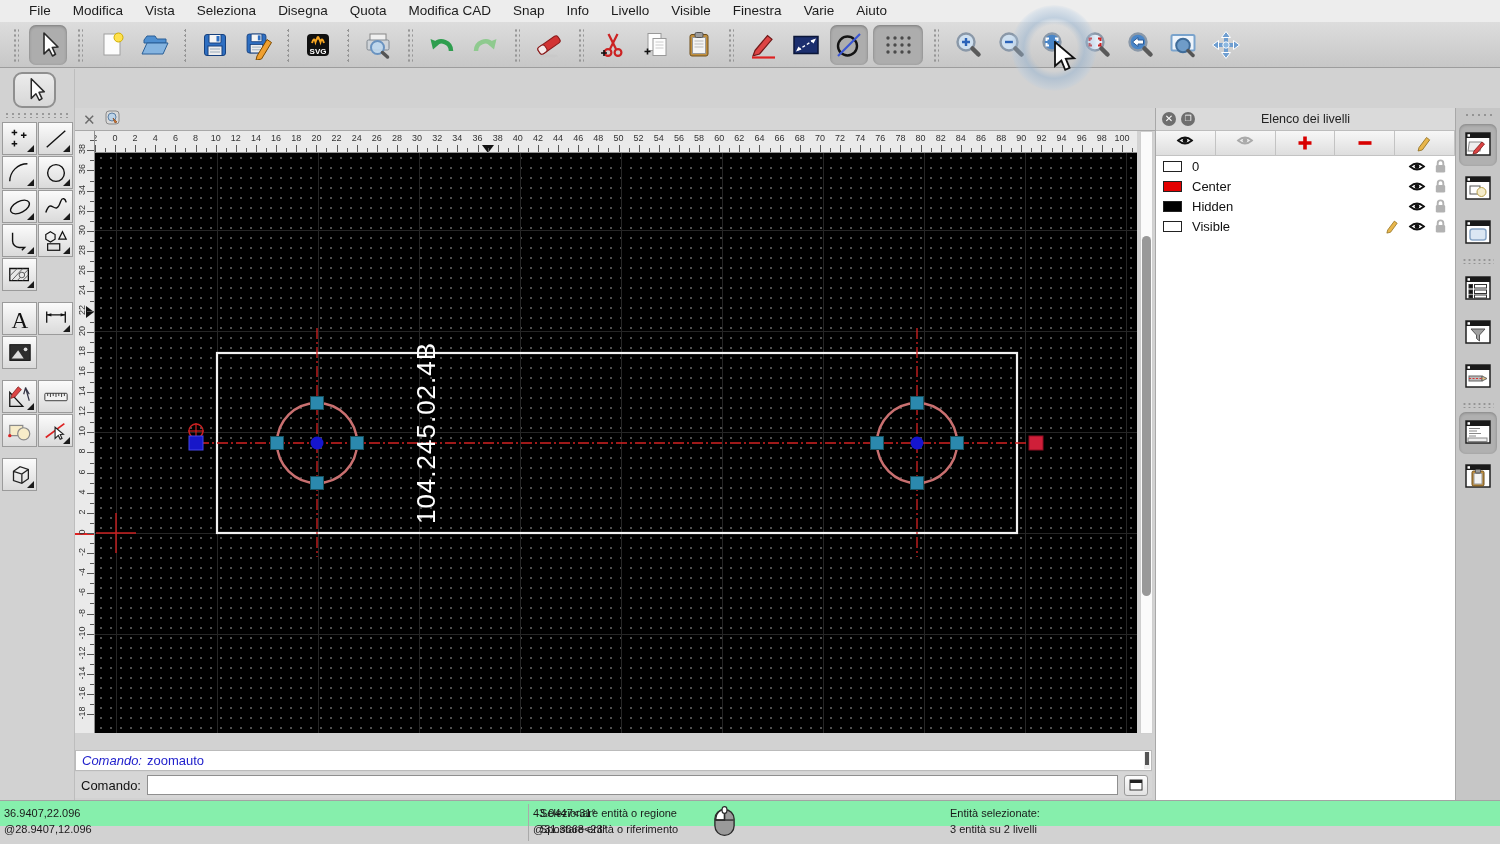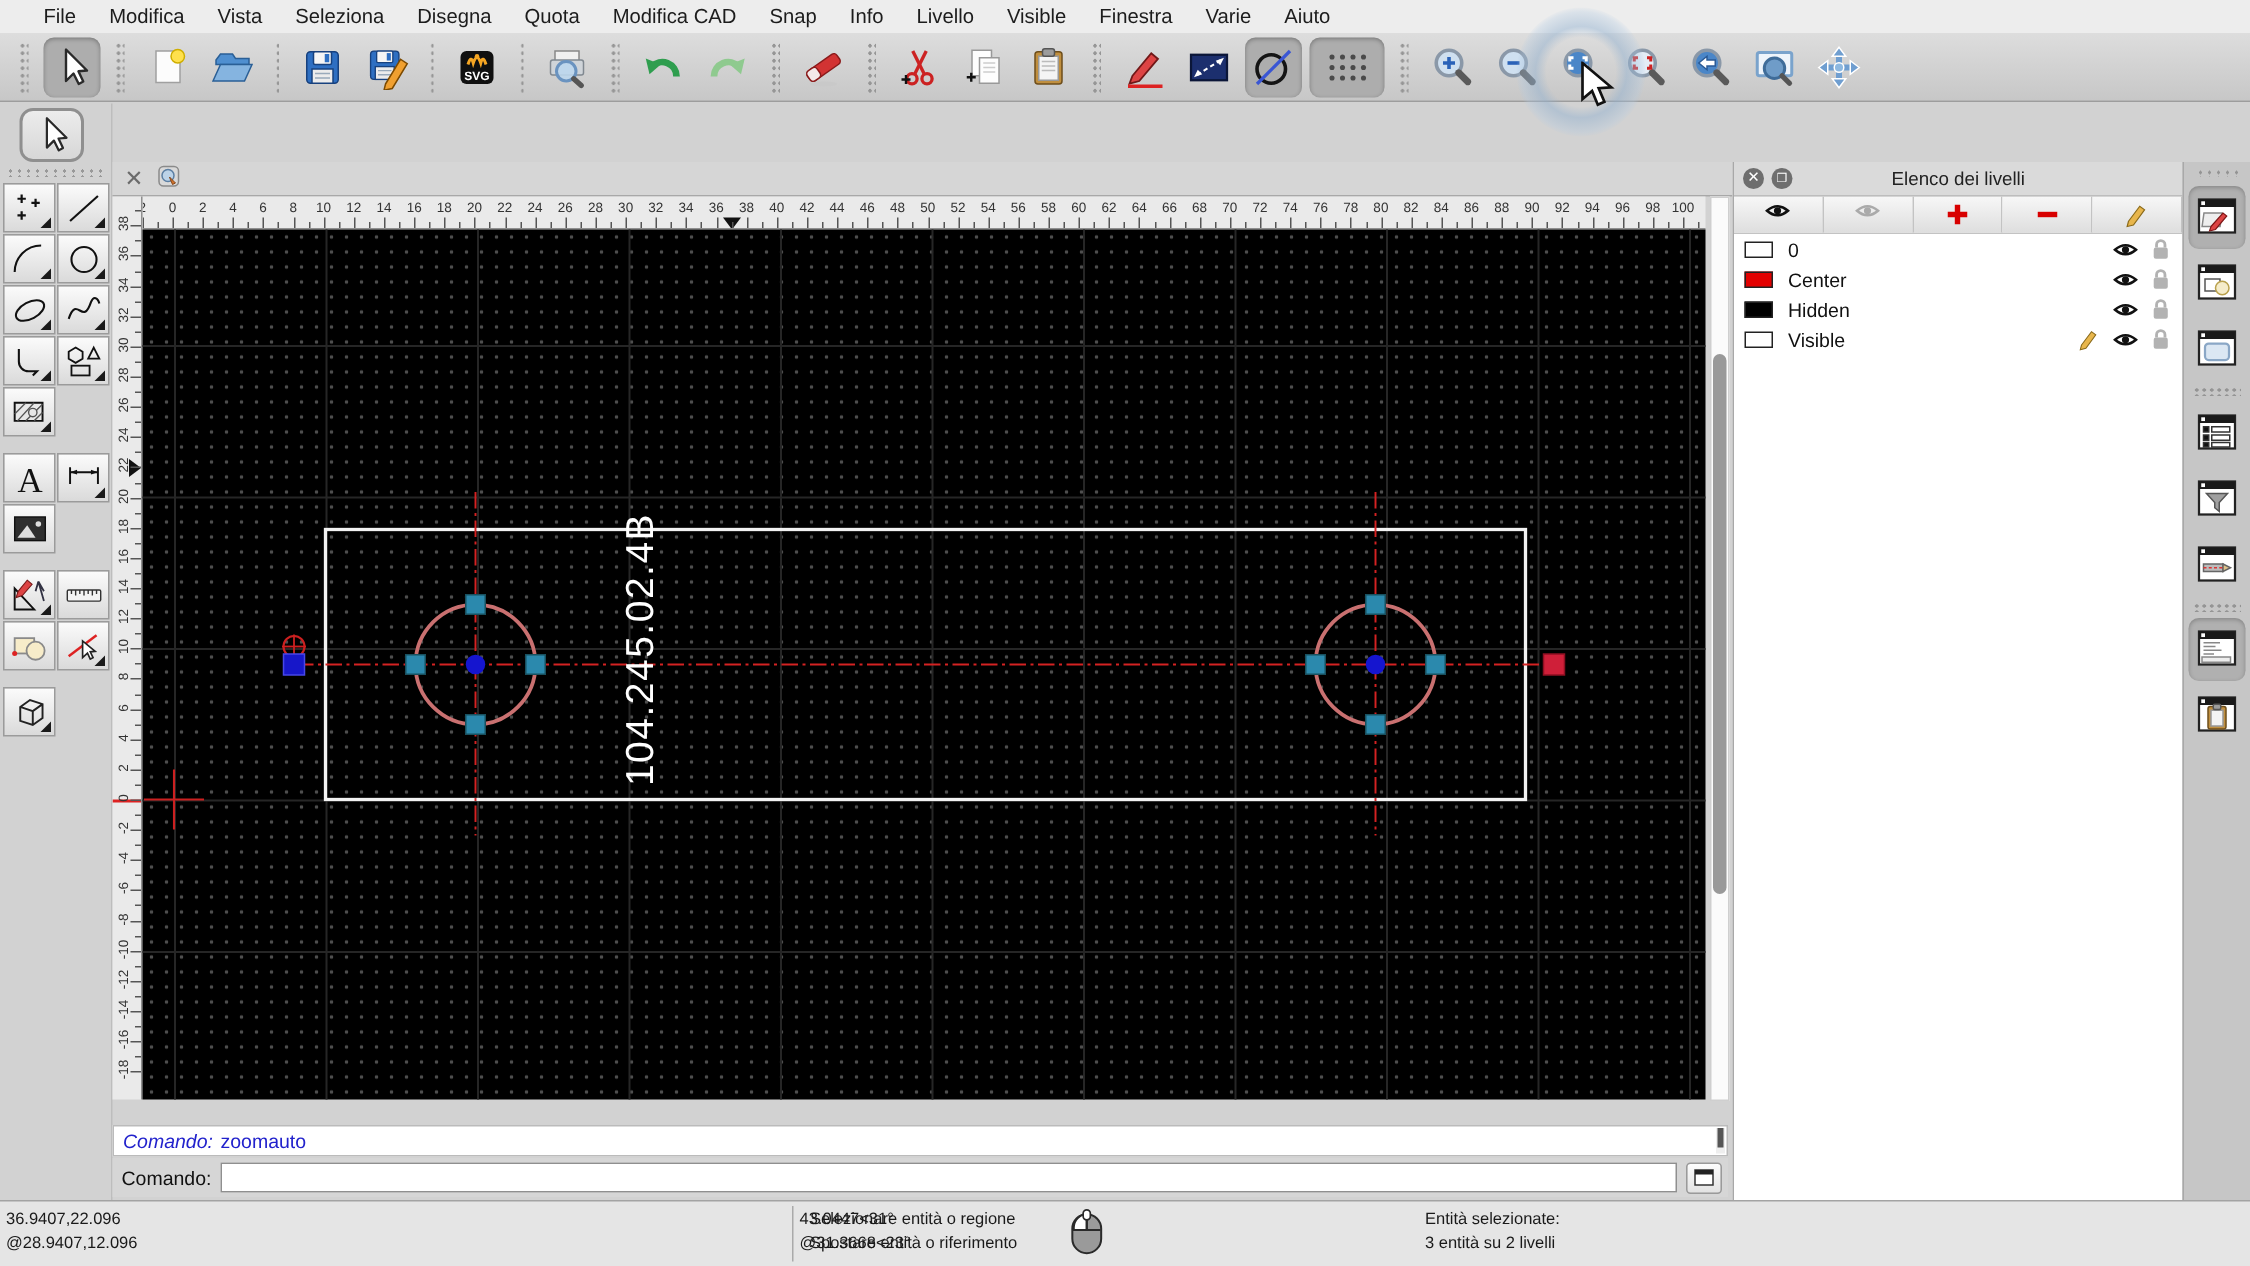--- a/index.html
+++ b/index.html
@@ -111,21 +111,21 @@
   .layer-ic{margin-left:7px;display:flex;align-items:center;}
 
   
   #dock{position:absolute;left:1455px;top:108px;width:45px;height:692px;background:#c6c6c6;border-left:1px solid #a8a8a8;}
   .dock-handle{height:5px;margin:5px 8px 6px;background-image:radial-gradient(circle,#949494 1px,transparent 1.2px);background-size:6px 4px;}
   .dock-btn{width:38px;height:42px;margin:2px auto;border-radius:7px;display:flex;align-items:center;justify-content:center;}
   .dock-btn.active{background:#b0b0b0;box-shadow:inset 0 1px 3px rgba(0,0,0,.25);}
   .dock-gap{height:6px;margin:4px 6px;background-image:radial-gradient(circle,#949494 1px,transparent 1.2px);background-size:5px 4px;}
 
   
-  #statusbar{position:absolute;left:0;top:800px;width:1500px;height:44px;background:#e5e5e5;
+  #statusbar{position:absolute;left:0;top:800px;width:1500px;height:26px;background:#86efac;
       border-top:1px solid #a3a3a3;font-size:11px;color:#1a1a1a;}
   .sb-line{height:16px;line-height:16px;white-space:pre;}
   #sb-coords{position:absolute;left:4px;top:4px;}
   #sb-divider{position:absolute;left:528px;top:3px;width:1px;height:37px;background:#aaa;}
   #sb-polar{position:absolute;left:533px;top:4px;}
   #sb-hint{position:absolute;left:540px;top:4px;width:163px;text-align:left;}
   #sb-mouse{position:absolute;left:712px;top:4px;}
   #sb-selection{position:absolute;left:950px;top:4px;}
 </style>
 </head>

